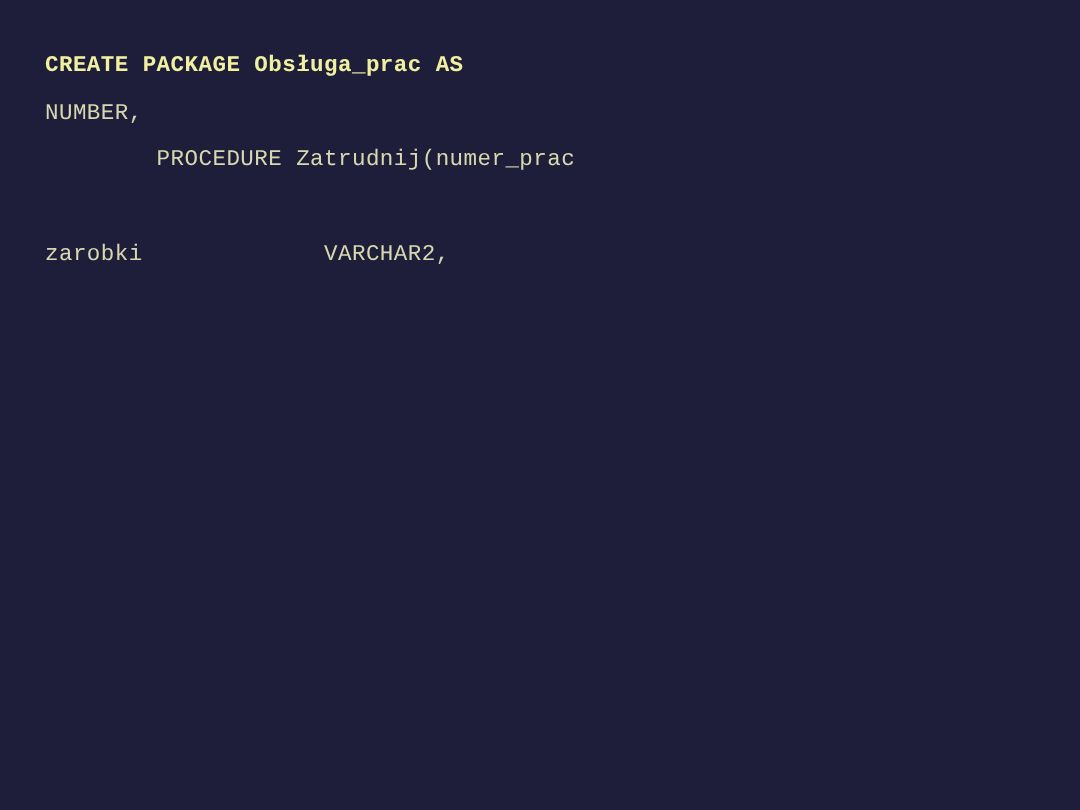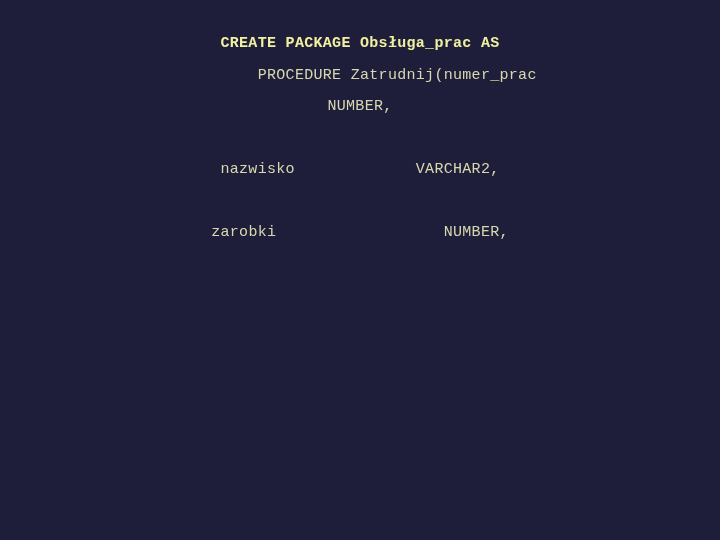--- a/index.html
+++ b/index.html
@@ -1,19 +1,18 @@
 <!DOCTYPE html>
 <html><head>
   <meta charset="utf-8">
   <style>
     * {
       margin: 0;
       padding: 0;
       box-sizing: border-box;
-      justify-content: center;
     }
 
     body {
       width: 720px;
       height: 540px;
       background-color: #1a1a2e;
       background: linear-gradient(135deg, #1c1c3a 0%, #2a2a4a 100%);
       display: flex;
       flex-direction: column;
       font-family: 'Courier New', Courier, monospace;
@@ -58,42 +57,39 @@
 <body>
 
 <div class="slide-container">
   <div class="code-area">
 
     <div class="code-line">
       <span class="keyword">CREATE PACKAGE Obsługa_prac AS</span>
     </div>
 
     <div class="code-line">
-      <span class="normal">        PROCEDURE Zatrudnij(numer_prac</span>
+      <span class="normal">NUMBER,</span>
     </div>
 
     <div class="code-line">
-      <span class="normal">NUMBER,</span>
+      <span class="normal">        PROCEDURE Zatrudnij(numer_prac</span>
     </div>
 
     <div class="code-line">
       <span class="normal">&nbsp;</span>
     </div>
 
     <div class="code-line">
-      <span class="normal">nazwisko             VARCHAR2,</span>
+      <span class="normal">zarobki             VARCHAR2,</span>
     </div>
 
     <div class="code-line">
       <span class="normal">&nbsp;</span>
     </div>
 
-    <div class="code-line">
-      <span class="normal">zarobki                  NUMBER,</span>
-    </div>
 
     <div class="code-line">
       <span class="normal">&nbsp;</span>
     </div>
 
 
 
     <div class="code-line">
       <span class="normal">&nbsp;</span>
     </div>

